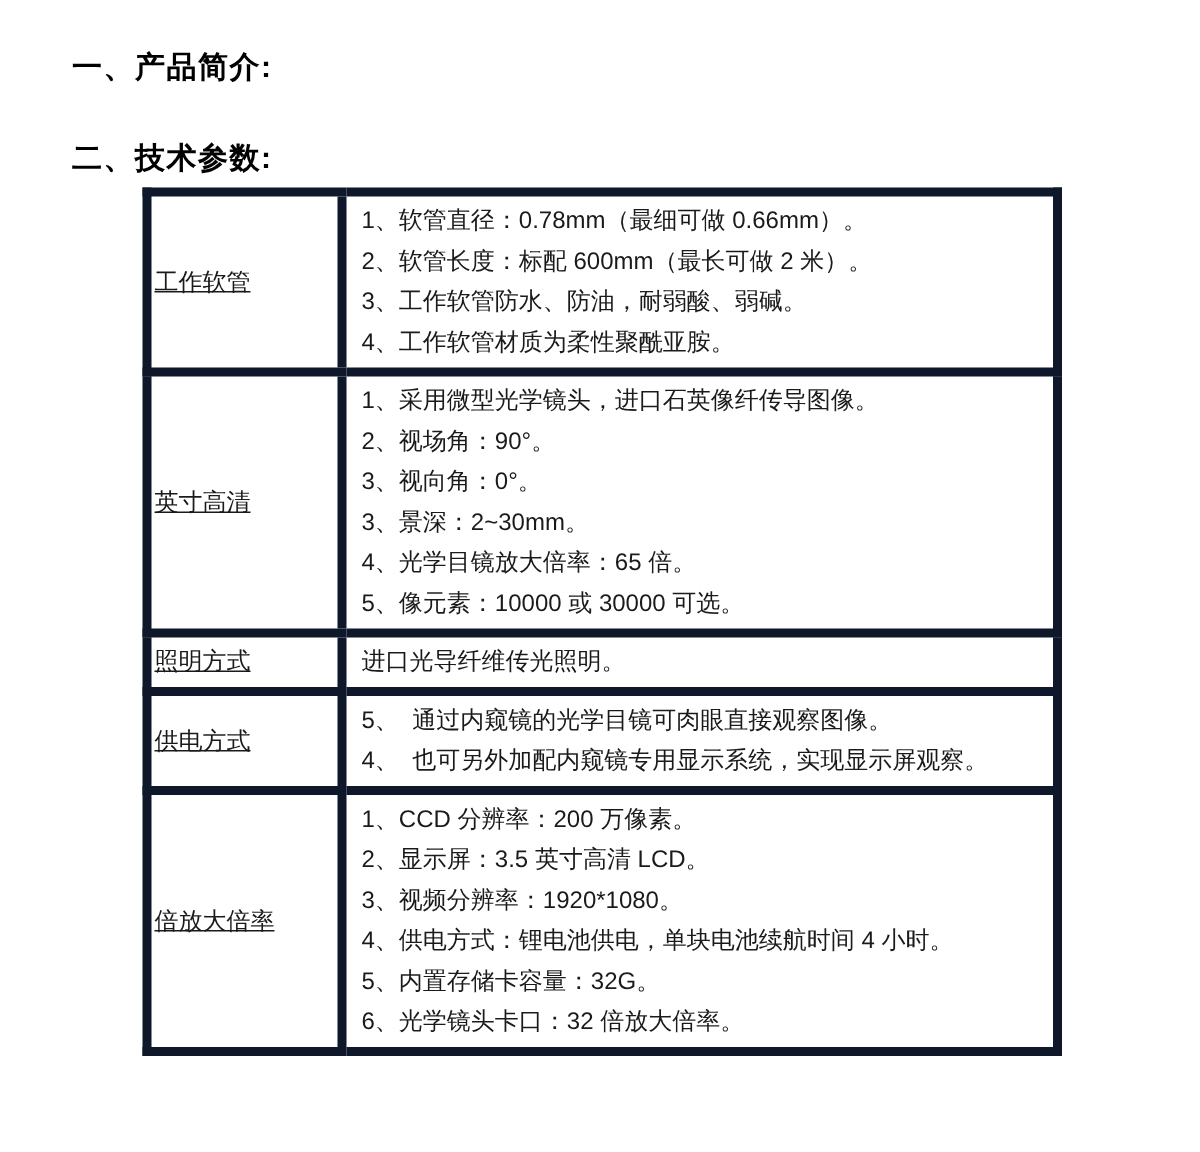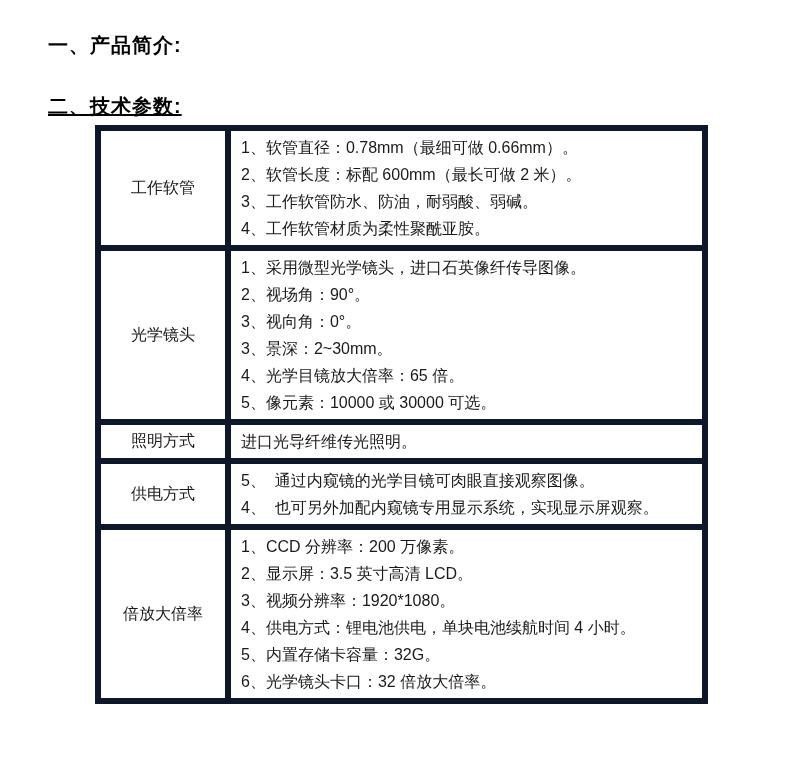--- a/index.html
+++ b/index.html
@@ -31,40 +31,39 @@
   .intro-para {
     margin: 5px 0 0 0;
     font-size: 16px;
     line-height: 28px;
     text-align: justify;
     text-indent: 2em;
     color: #1a1a1a;
   }
   .heading-2 {
     margin-top: 37px;
-    text-decoration: underline;
   }
   table.spec-table {
     border-collapse: collapse;
     table-layout: fixed;
     width: 613px;
     margin: 7px 0 0 47px;
     border: 1px solid #4d4d4d;
   }
   table.spec-table td {
     border: 6px solid #0f172a;
     font-size: 16px;
     color: #1a1a1a;
   }
   td.label-cell {
     width: 120px;
-    text-align: center;
     vertical-align: middle;
     border-right: 1px solid #4d4d4d !important;
     padding: 2px;
+    text-decoration: underline;
   }
   td.content-cell {
     padding: 3px 8px 3px 10px;
     vertical-align: middle;
   }
   .spec-line {
     line-height: 27px;
     white-space: pre-wrap;
   }
 </style>
@@ -83,21 +82,21 @@
         <tr>
           <td class="label-cell">工作软管</td>
           <td class="content-cell">
             <div class="spec-line">1、软管直径：0.78mm（最细可做 0.66mm）。</div>
             <div class="spec-line">2、软管长度：标配 600mm（最长可做 2 米）。</div>
             <div class="spec-line">3、工作软管防水、防油，耐弱酸、弱碱。</div>
             <div class="spec-line">4、工作软管材质为柔性聚酰亚胺。</div>
           </td>
         </tr>
         <tr>
-          <td class="label-cell">光学镜头</td>
+          <td class="label-cell">英寸高清</td>
           <td class="content-cell">
             <div class="spec-line">1、采用微型光学镜头，进口石英像纤传导图像。</div>
             <div class="spec-line">2、视场角：90°。</div>
             <div class="spec-line">3、视向角：0°。</div>
             <div class="spec-line">3、景深：2~30mm。</div>
             <div class="spec-line">4、光学目镜放大倍率：65 倍。</div>
             <div class="spec-line">5、像元素：10000 或 30000 可选。</div>
           </td>
         </tr>
         <tr>

